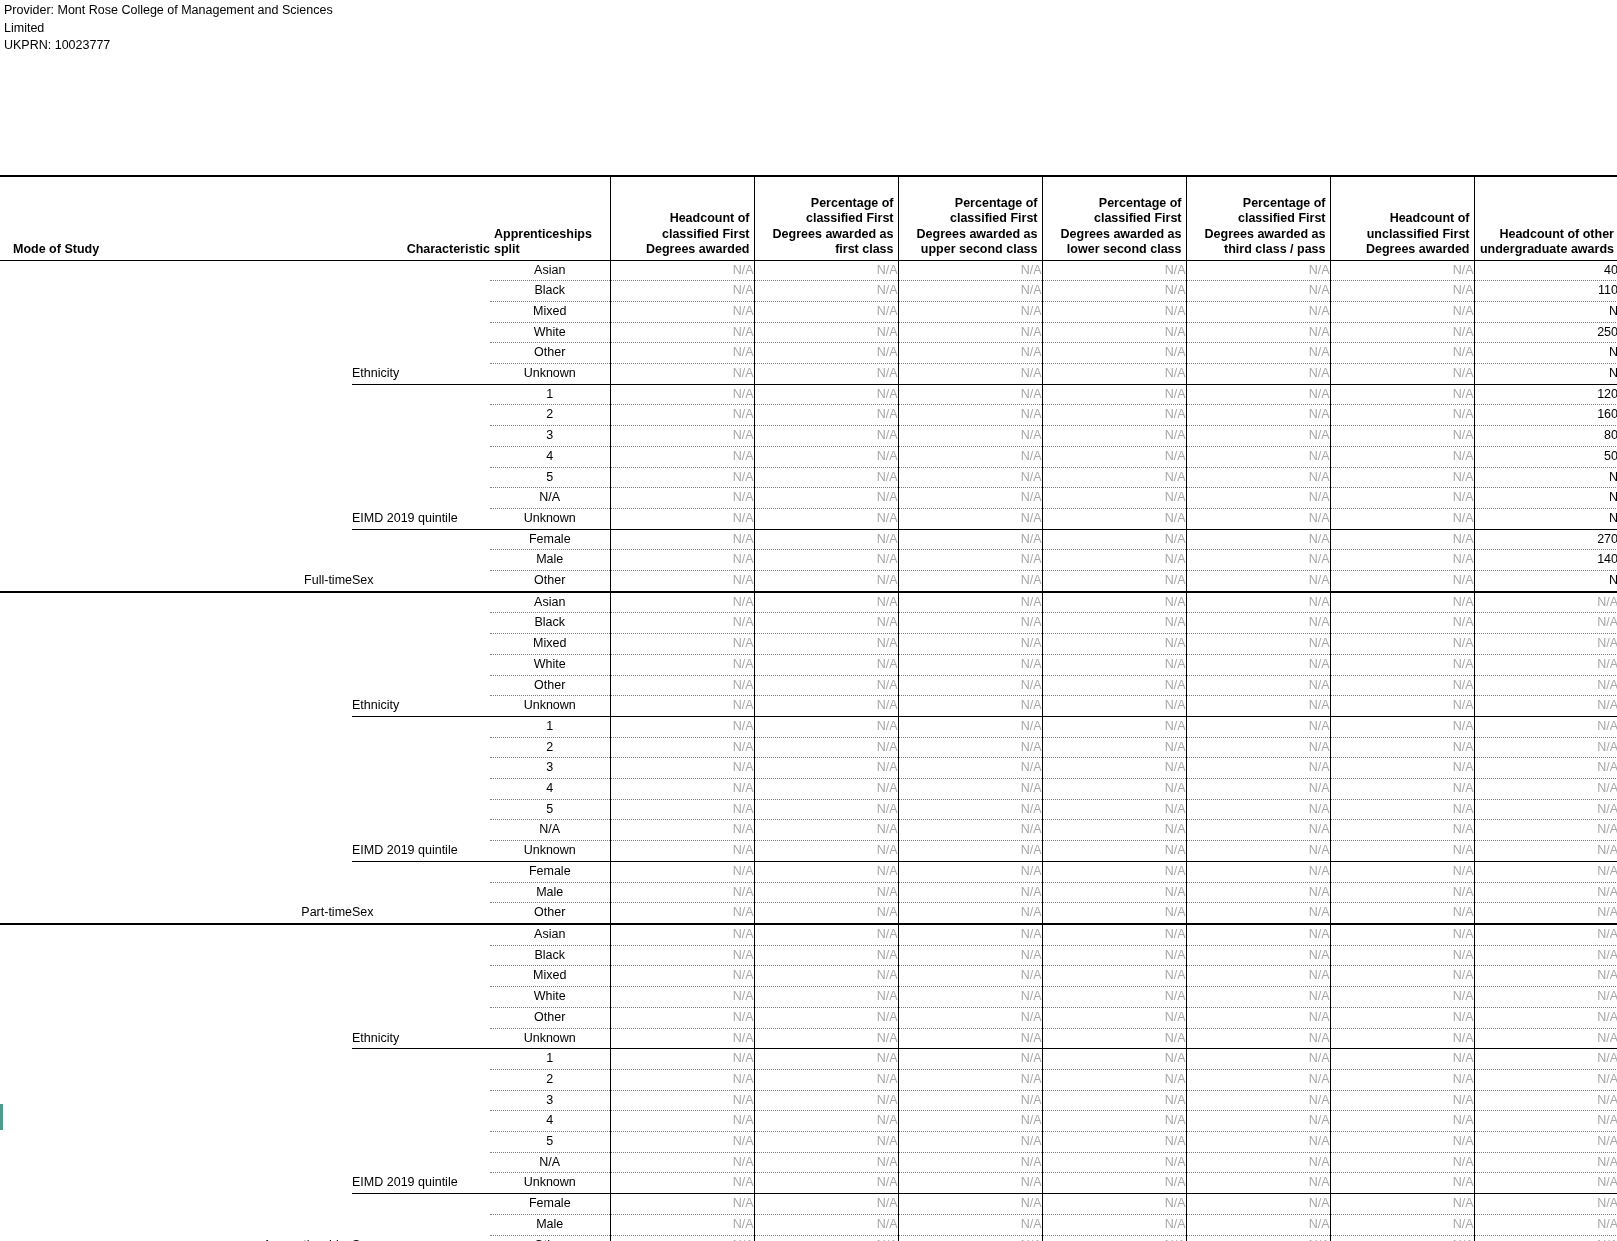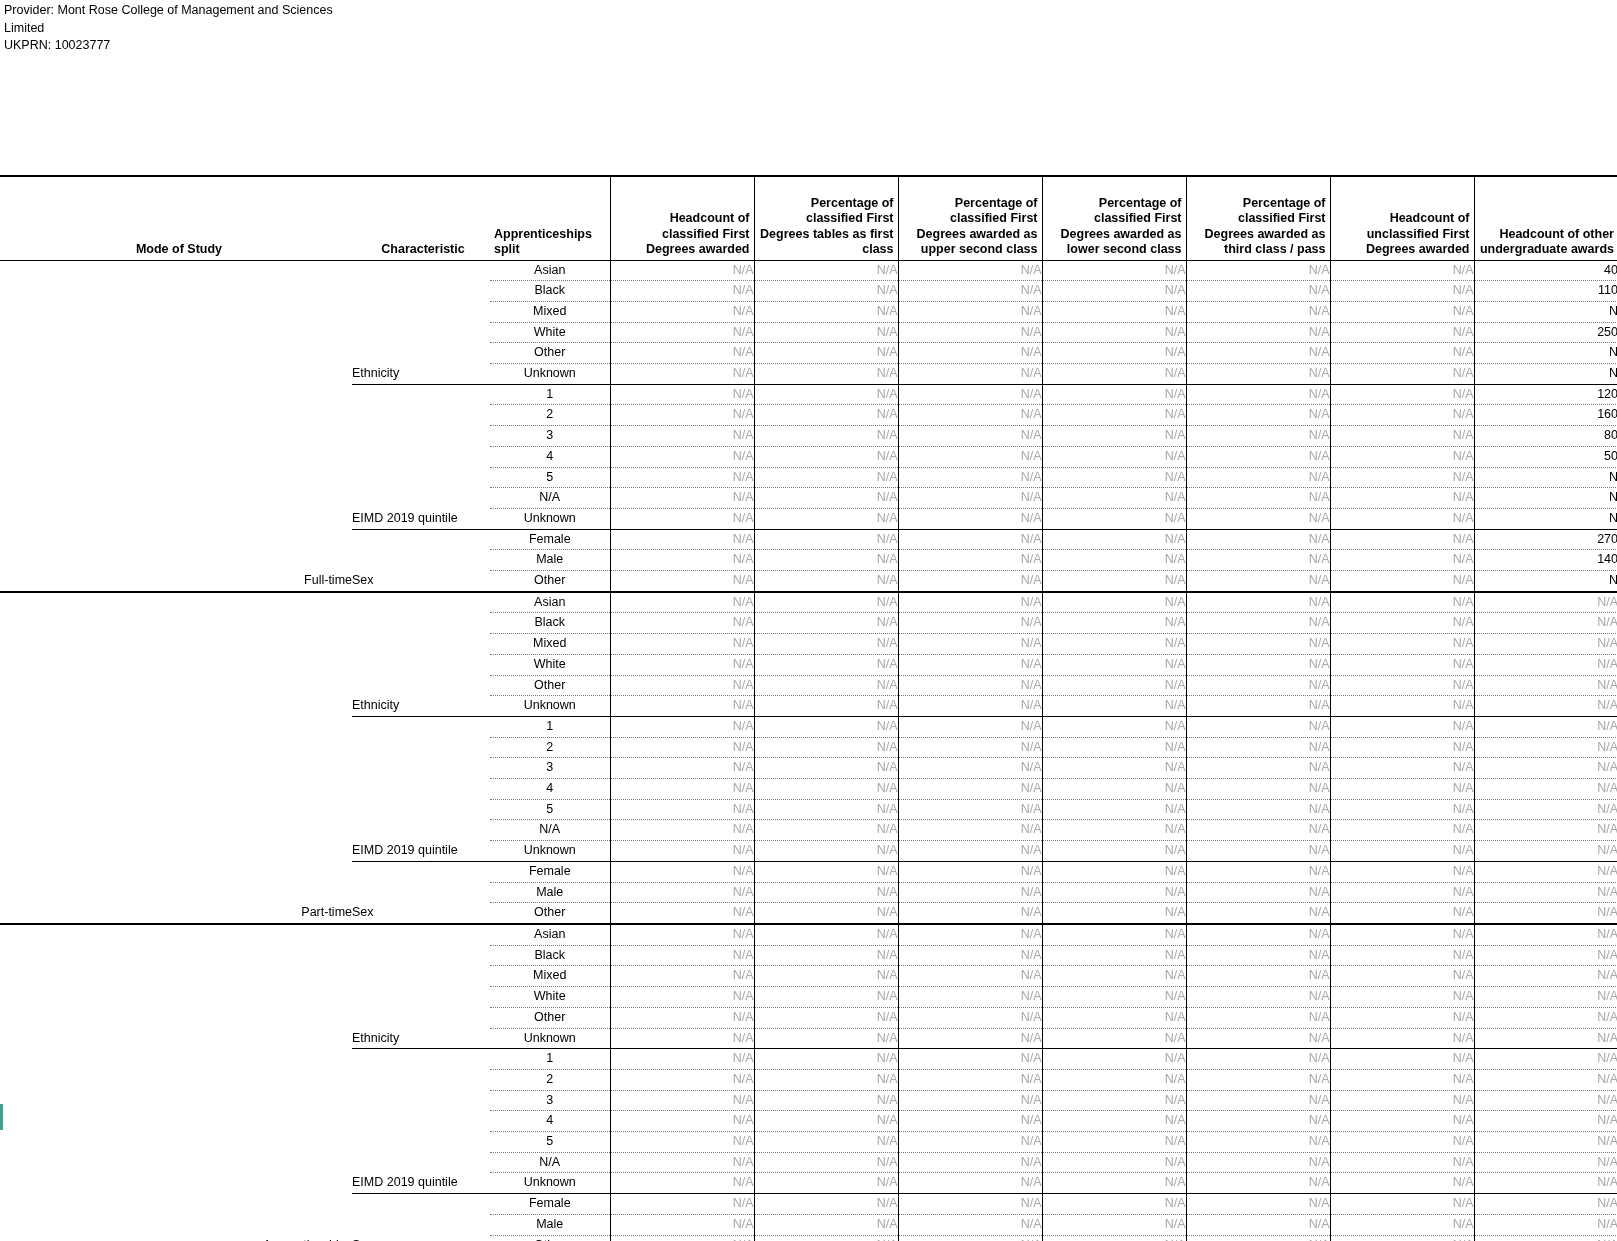--- a/index.html
+++ b/index.html
@@ -49,22 +49,22 @@
   tr.hdr th{
     font-weight:bold;
     height:84px;
     vertical-align:bottom;
     line-height:15.5px;
     padding-bottom:2px;
     border-top:2.5px solid #000;
     border-bottom:1.4px solid #000;
     white-space:normal;
   }
-  tr.hdr th.h-mode{text-align:center;padding-left:6px;}
-  tr.hdr th.h-char{text-align:center;padding-left:4px;}
+  tr.hdr th.h-mode{text-align:left;padding-left:13px;}
+  tr.hdr th.h-char{text-align:right;padding-left:4px;}
   tr.hdr th.h-split{text-align:left;padding-left:4px;border-right:1.6px solid #000;}
   tr.hdr th.h-num{text-align:right;padding-right:4px;border-left:1px solid #000;}
   tr.hdr th.h-num.first{border-left:none;}
 
   
   tr.drow td{height:19.7px;line-height:19.7px;}
 
   td.mode{
     text-align:right;padding-left:3px;
     vertical-align:top;line-height:18px;
@@ -127,21 +127,21 @@
       <col class="c-data">
         <col class="c-data">
         <col class="c-data-last">
     </colgroup>
     <thead>
       <tr class="hdr">
         <th class="h-mode">Mode of Study</th>
         <th class="h-char">Characteristic</th>
         <th class="h-split">Apprenticeships split</th>
         <th class="h-num first">Headcount of classified First Degrees awarded</th>
-        <th class="h-num">Percentage of classified First Degrees tables as first class</th>
+        <th class="h-num">Percentage of classified First Degrees awarded as first class</th>
         <th class="h-num">Percentage of classified First Degrees awarded as upper second class</th>
         <th class="h-num">Percentage of classified First Degrees awarded as lower second class</th>
         <th class="h-num">Percentage of classified First Degrees awarded as third class / pass</th>
         <th class="h-num">Headcount of unclassified First Degrees awarded</th>
         <th class="h-num">Headcount of other undergraduate awards</th>
       </tr>
     </thead>
     <tbody id="tbody">
         <tr class="drow">
           <td class="mode" rowspan="16">Full-time</td>

